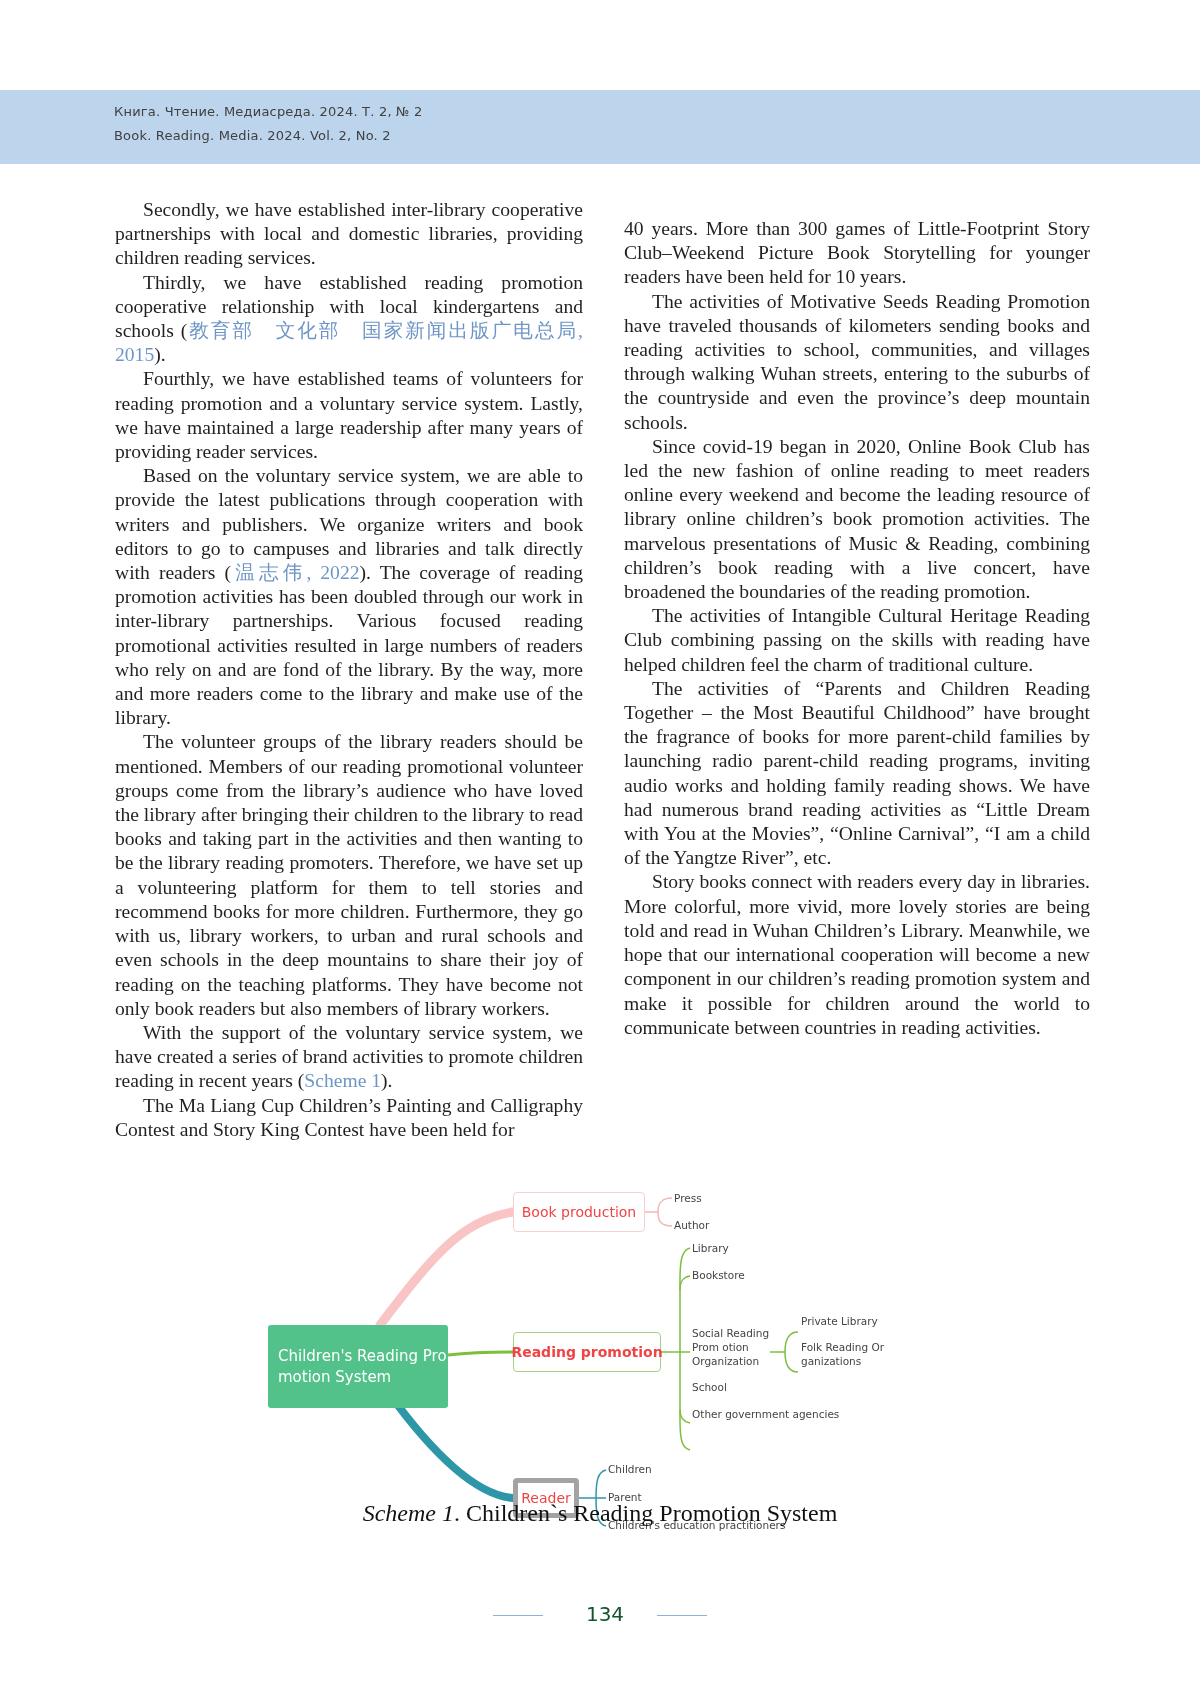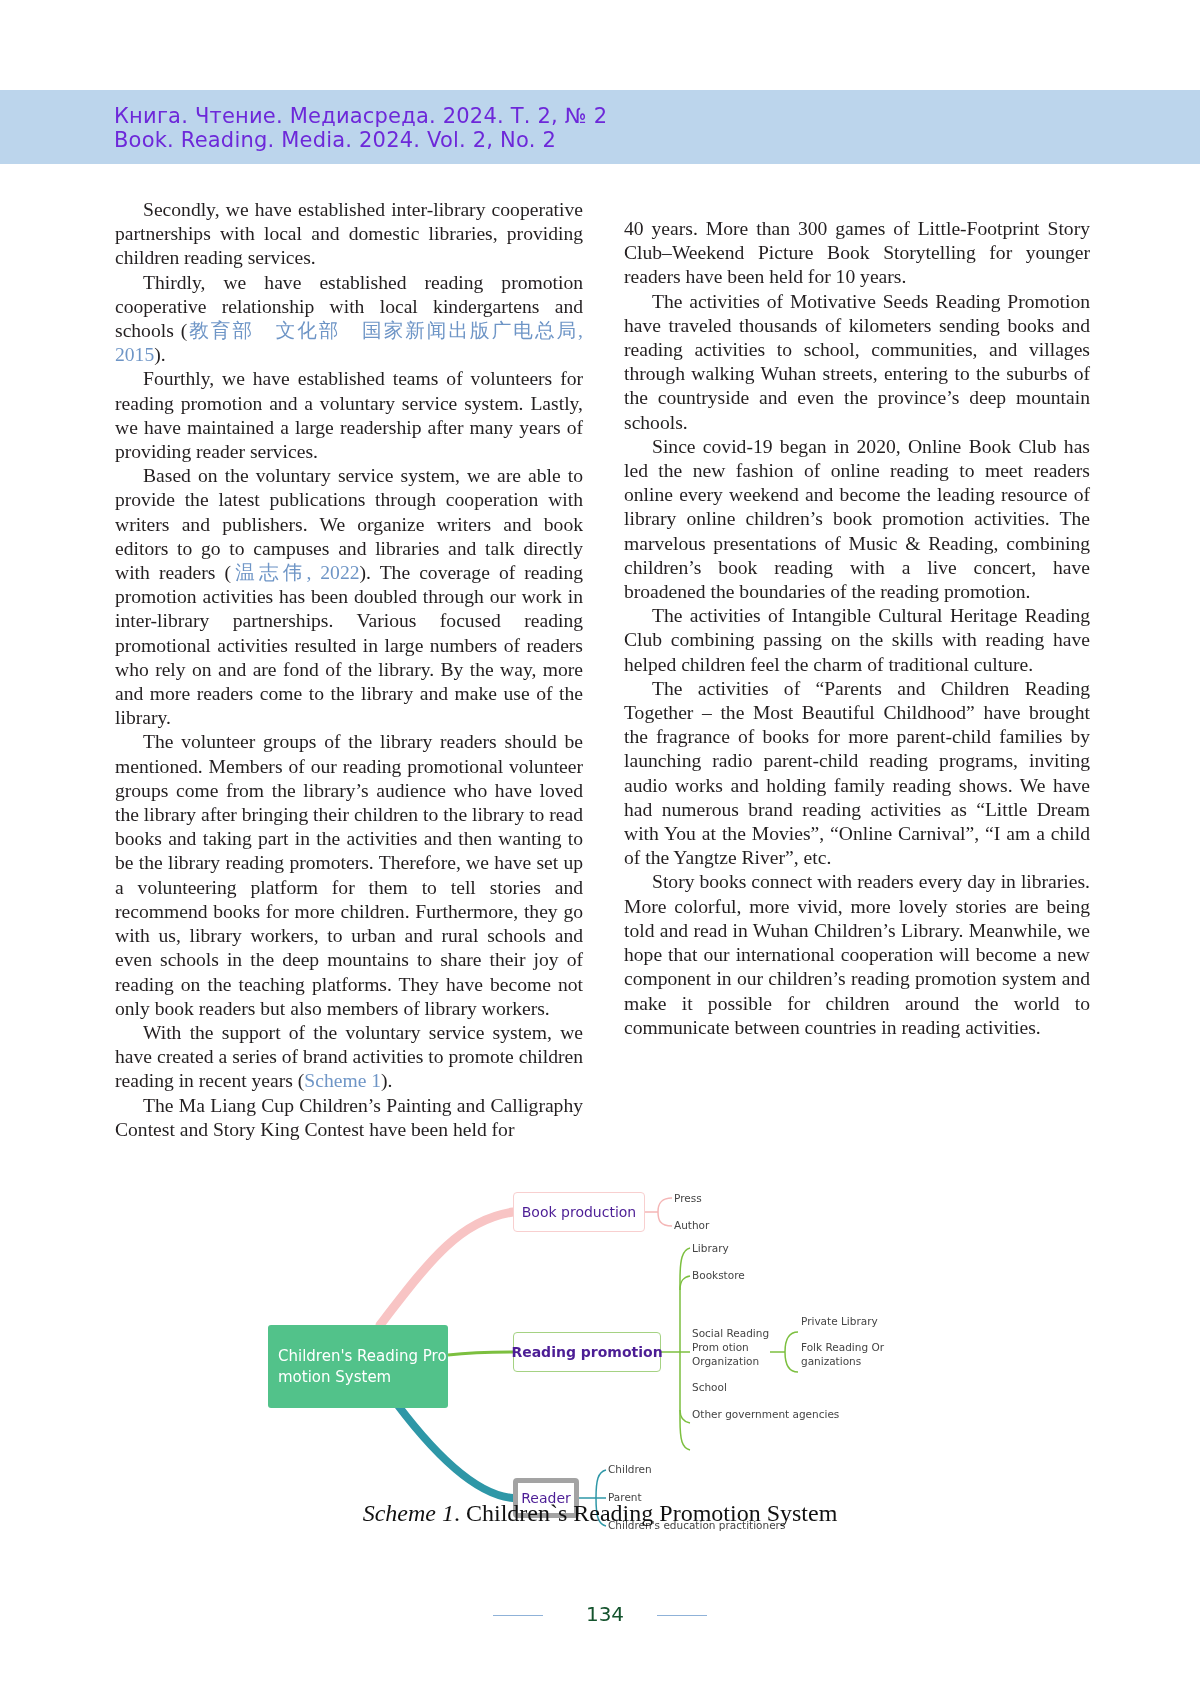--- a/index.html
+++ b/index.html
@@ -5,40 +5,40 @@
   * { box-sizing: border-box; margin: 0; padding: 0; }
   html, body { width: 1200px; height: 1697px; background: #ffffff; overflow: hidden; }
   body { position: relative; font-family: "Liberation Serif", serif; color: #231f20; }
 
   .header-band {
     position: absolute; left: 0; top: 90px; width: 1200px; height: 74px;
     background: #bcd5ec;
   }
   .header-band .line {
     position: absolute; left: 114px;
-    font-family: "DejaVu Sans", sans-serif; font-size: 21px; color: #6d28d9;
+    font-family: "DejaVu Sans", sans-serif; font-size: 13px; color: #404040;
     letter-spacing: 0.2px; white-space: nowrap;
   }
   .header-band .l1 { top: 14px; }
   .header-band .l2 { top: 38px; }
 
   .col {
     position: absolute; top: 198px; width: 468px;
     font-size: 19.6px; line-height: 24.2px; text-align: justify;
   }
   .col-left { left: 115px; }
   .col-right { left: 624px; width: 466px; margin-top: 19px; }
   .col p { text-indent: 28px; }
   .col p.noindent { text-indent: 0; }
   .cite { color: #6e95c6; }
 
   .diagram { position: absolute; left: 260px; top: 1180px; width: 700px; height: 370px; }
   .diagram svg { position: absolute; left: 0; top: 0; }
   .node {
-    position: absolute; font-family: "DejaVu Sans", sans-serif; color: #4c1d95;
+    position: absolute; font-family: "DejaVu Sans", sans-serif; color: #ef4444;
     background: #fff; border-radius: 4px; white-space: nowrap;
     display: flex; align-items: center; justify-content: center;
   }
   .node-root {
     left: 8px; top: 145px; width: 180px; height: 83px;
     background: #52c28a; color: #fff; font-size: 15px; line-height: 21px;
     justify-content: flex-start; padding-left: 10px; white-space: normal; border-radius: 3px;
   }
   .node-book { left: 253px; top: 12px; width: 132px; height: 40px; border: 1px solid #f8cfcf; font-size: 14px; }
   .node-promo { left: 253px; top: 152px; width: 148px; height: 40px; border: 1px solid #a5d283; font-size: 14px; font-weight: bold; }

